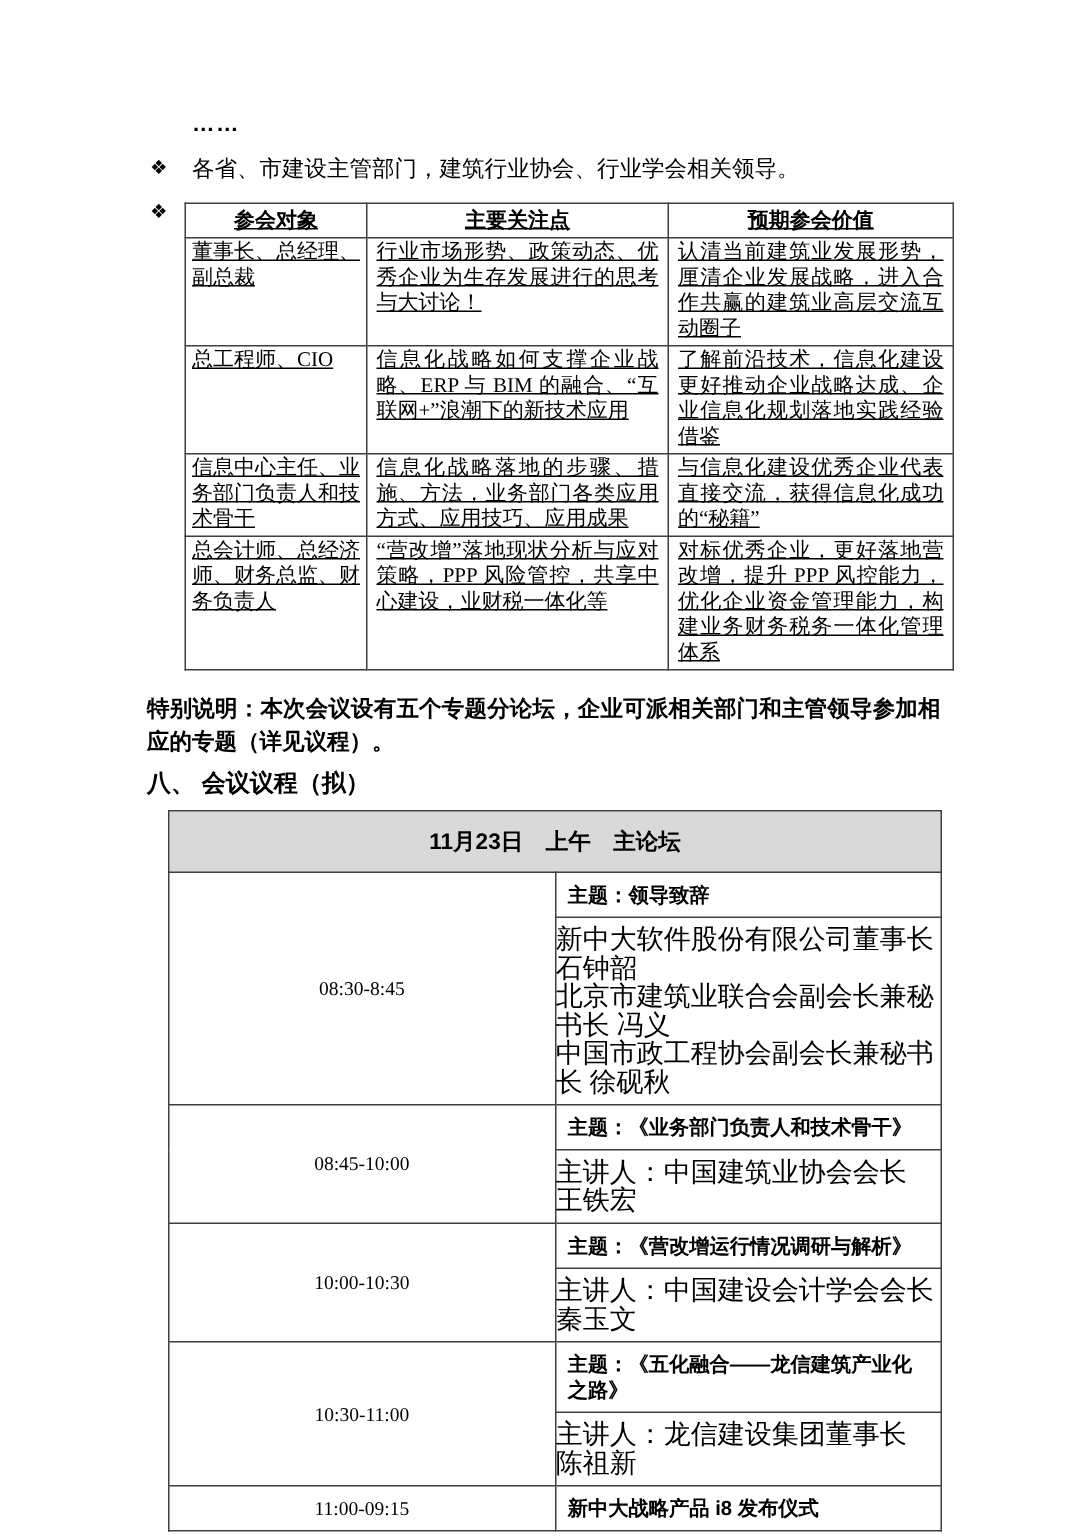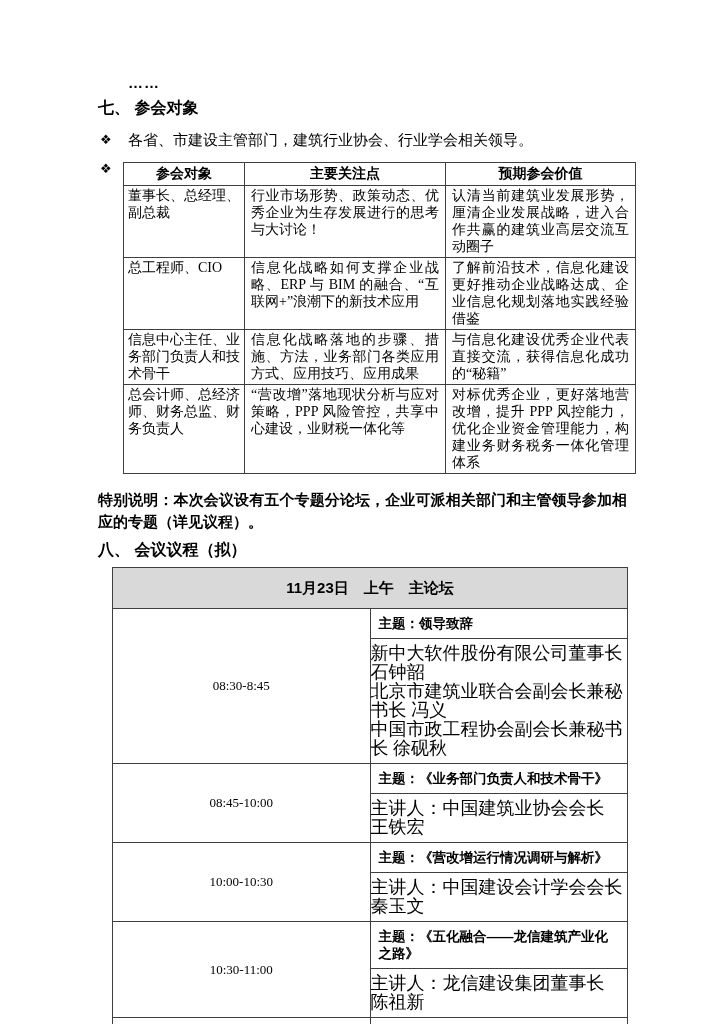--- a/index.html
+++ b/index.html
@@ -31,21 +31,21 @@
     text-align:justify;
   }
   ul.bullets .dot {
     position:absolute; left:-28px; top:0;
     font-size:13px;
     font-family:"DejaVu Sans","Liberation Sans",sans-serif;
   }
 
   table.audience {
     border-collapse:collapse; table-layout:fixed;
-    margin:9px 0 15px 123px; width:485px;
+    margin:9px 0 15px 123px; width:485px;text-decoration:underline;
   }
   table.audience th, table.audience td {
     border:1px solid #3f3f3f; vertical-align:top;
   }
   table.audience th {
     font-family:"Liberation Sans","DejaVu Sans",sans-serif;
     font-size:14px; font-weight:bold;
     padding:2px 4px; text-align:center; height:17px;
   }
   table.audience td {
@@ -87,21 +87,20 @@
   }
   table.agenda td.speaker div { line-height:19px; }
 </style>
 </head>
 <body>
 
 <div class="page">
 
   <div class="ellipsis">……</div>
 
-  <h2 class="sec">七、 参会对象</h2>
 
   <ul class="bullets">
     <li>
       <span class="dot">❖</span>
       <span>各省、市建设主管部门，建筑行业协会、行业学会相关领导。</span>
     </li>
     <li>
       <span class="dot">❖</span>
     </li>
   </ul>

